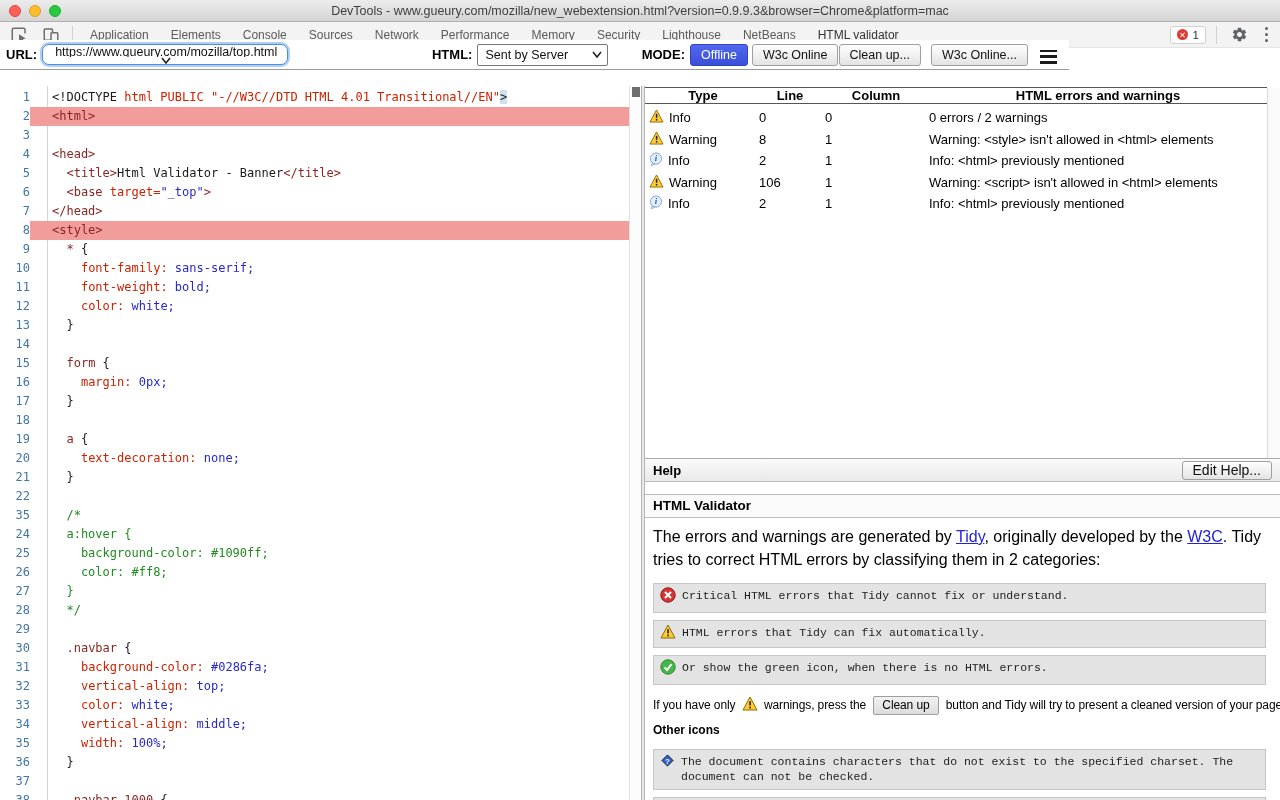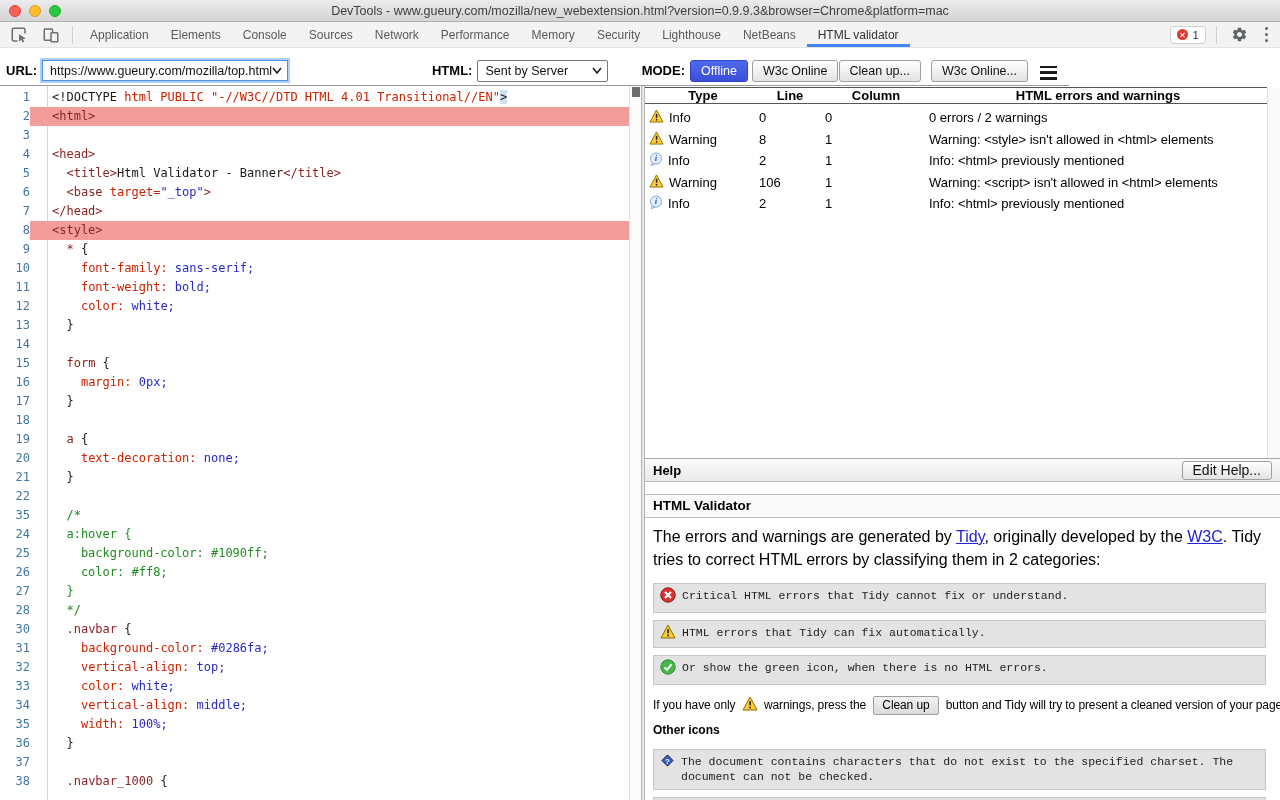--- a/index.html
+++ b/index.html
@@ -33,26 +33,26 @@
     border-radius:3px; padding:2px 6px; background:#fff; cursor:pointer; }
   .err-dot { width:11px; height:11px; border-radius:50%; background:#e03a34; position:relative; }
   .err-dot::before, .err-dot::after { content:""; position:absolute; left:5px; top:2.5px;
     width:1.4px; height:6px; background:#fff; }
   .err-dot::before { transform:rotate(45deg); } .err-dot::after { transform:rotate(-45deg); }
   .err-count { font-size:11.5px; color:#333; }
   .dots { display:flex; flex-direction:column; gap:2.5px; padding:4px; cursor:pointer; }
   .dots i { width:3.2px; height:3.2px; border-radius:50%; background:#5f6368; }
 
   
-  .toolbar { position:absolute; left:0; top:56px; width:1069px; height:30px; background:#fff;
+  .toolbar { position:absolute; left:0; top:40px; width:1069px; height:30px; background:#fff;
     border-bottom:1px solid #9a9a9a; display:flex; align-items:center; padding:0 6px; }
   .lbl { font-weight:bold; font-size:13px; color:#000; margin-right:5px; }
-  .urlbox { width:345px; height:21px; border:1px solid #4a90d9; border-radius:0;
+  .urlbox { width:345px; height:21px; border:1px solid #4a90d9; border-radius:7px;
     box-shadow:0 0 0 2px rgba(98,160,234,.5); display:flex; align-items:center;
-    padding:0 5px 0 7px; margin-right:6px; background:#fff; }
+    padding:0 5px 0 7px; margin-right:6px; background:#fff;flex-direction:column; }
   .urlbox .val { flex:1; font-size:12.5px; color:#111; white-space:nowrap; overflow:hidden; }
   .chev { width:10px; height:7px; flex:0 0 auto; }
   .selbox { width:180px; height:22px; border:1px solid #777; border-radius:2px; background:#fff;
     display:flex; align-items:center; padding:0 5px 0 7px; }
   .selbox .val { flex:1; font-size:12.5px; color:#111; }
   .sp1 { width:196px; } .sp2 { width:48px; }
   .btn { height:22px; border:1px solid #9f9f9f; border-radius:3px; font-size:12.5px; color:#111;
     background:linear-gradient(#ffffff,#e3e3e3); padding:0 10px; display:flex; align-items:center;
     cursor:pointer; white-space:nowrap; }
   .btn.blue { background:linear-gradient(#5068ee,#3a4fd8); border-color:#2f43c4; color:#fff; }
@@ -237,20 +237,21 @@
           <div class="code-line"><span class="ln">19</span><span class="code"><span class="tk-k">  </span><span class="tk-t">a</span><span class="tk-k"> {</span></span></div>
           <div class="code-line"><span class="ln">20</span><span class="code"><span class="tk-k">    </span><span class="tk-p">text-decoration:</span><span class="tk-k"> </span><span class="tk-v">none;</span></span></div>
           <div class="code-line"><span class="ln">21</span><span class="code"><span class="tk-k">  }</span></span></div>
           <div class="code-line"><span class="ln">22</span><span class="code"></span></div>
           <div class="code-line"><span class="ln">35</span><span class="code"><span class="tk-c">  /*</span></span></div>
           <div class="code-line"><span class="ln">24</span><span class="code"><span class="tk-c">  a:hover {</span></span></div>
           <div class="code-line"><span class="ln">25</span><span class="code"><span class="tk-c">    background-color: #1090ff;</span></span></div>
           <div class="code-line"><span class="ln">26</span><span class="code"><span class="tk-c">    color: #ff8;</span></span></div>
           <div class="code-line"><span class="ln">27</span><span class="code"><span class="tk-c">  }</span></span></div>
           <div class="code-line"><span class="ln">28</span><span class="code"><span class="tk-c">  */</span></span></div>
+          <div class="code-line"><span class="ln">29</span><span class="code"></span></div>
           <div class="code-line"><span class="ln">30</span><span class="code"><span class="tk-k">  </span><span class="tk-t">.navbar</span><span class="tk-k"> {</span></span></div>
           <div class="code-line"><span class="ln">31</span><span class="code"><span class="tk-k">    </span><span class="tk-p">background-color:</span><span class="tk-k"> </span><span class="tk-v">#0286fa;</span></span></div>
           <div class="code-line"><span class="ln">32</span><span class="code"><span class="tk-k">    </span><span class="tk-p">vertical-align:</span><span class="tk-k"> </span><span class="tk-v">top;</span></span></div>
           <div class="code-line"><span class="ln">33</span><span class="code"><span class="tk-k">    </span><span class="tk-p">color:</span><span class="tk-k"> </span><span class="tk-v">white;</span></span></div>
           <div class="code-line"><span class="ln">34</span><span class="code"><span class="tk-k">    </span><span class="tk-p">vertical-align:</span><span class="tk-k"> </span><span class="tk-v">middle;</span></span></div>
           <div class="code-line"><span class="ln">35</span><span class="code"><span class="tk-k">    </span><span class="tk-p">width:</span><span class="tk-k"> </span><span class="tk-v">100%;</span></span></div>
           <div class="code-line"><span class="ln">36</span><span class="code"><span class="tk-k">  }</span></span></div>
           <div class="code-line"><span class="ln">37</span><span class="code"></span></div>
           <div class="code-line"><span class="ln">38</span><span class="code"><span class="tk-k">  </span><span class="tk-t">.navbar_1000</span><span class="tk-k"> {</span></span></div>
         </div>

